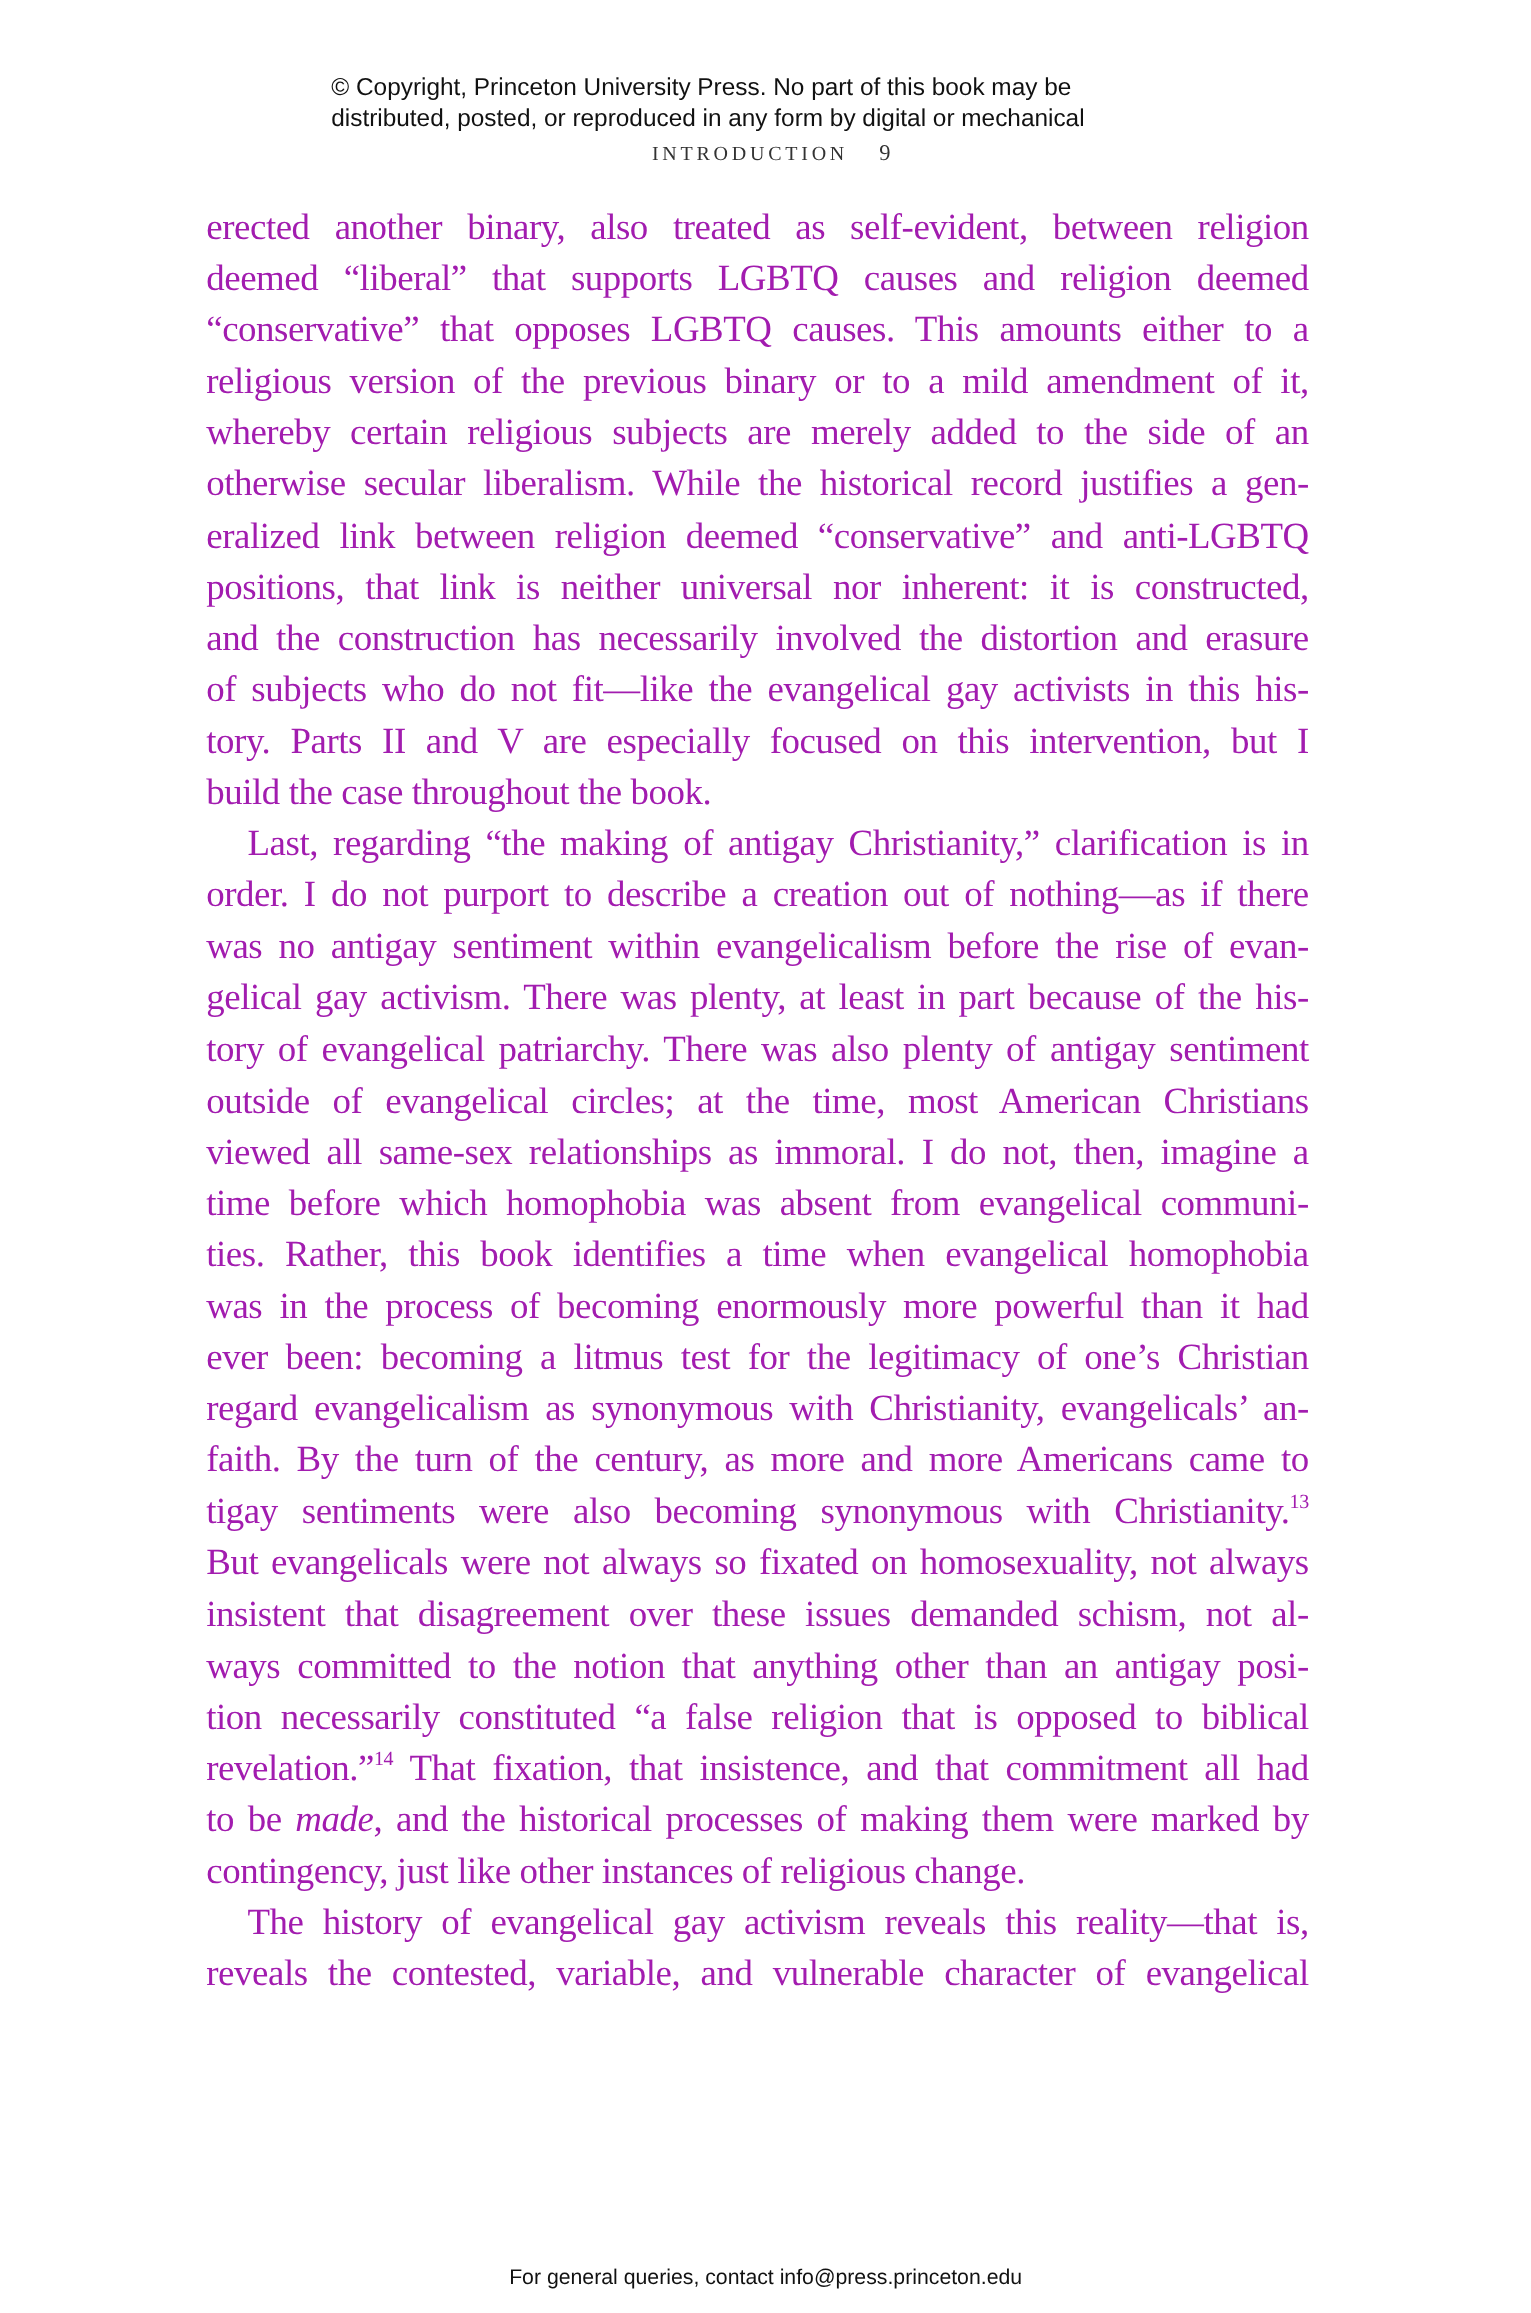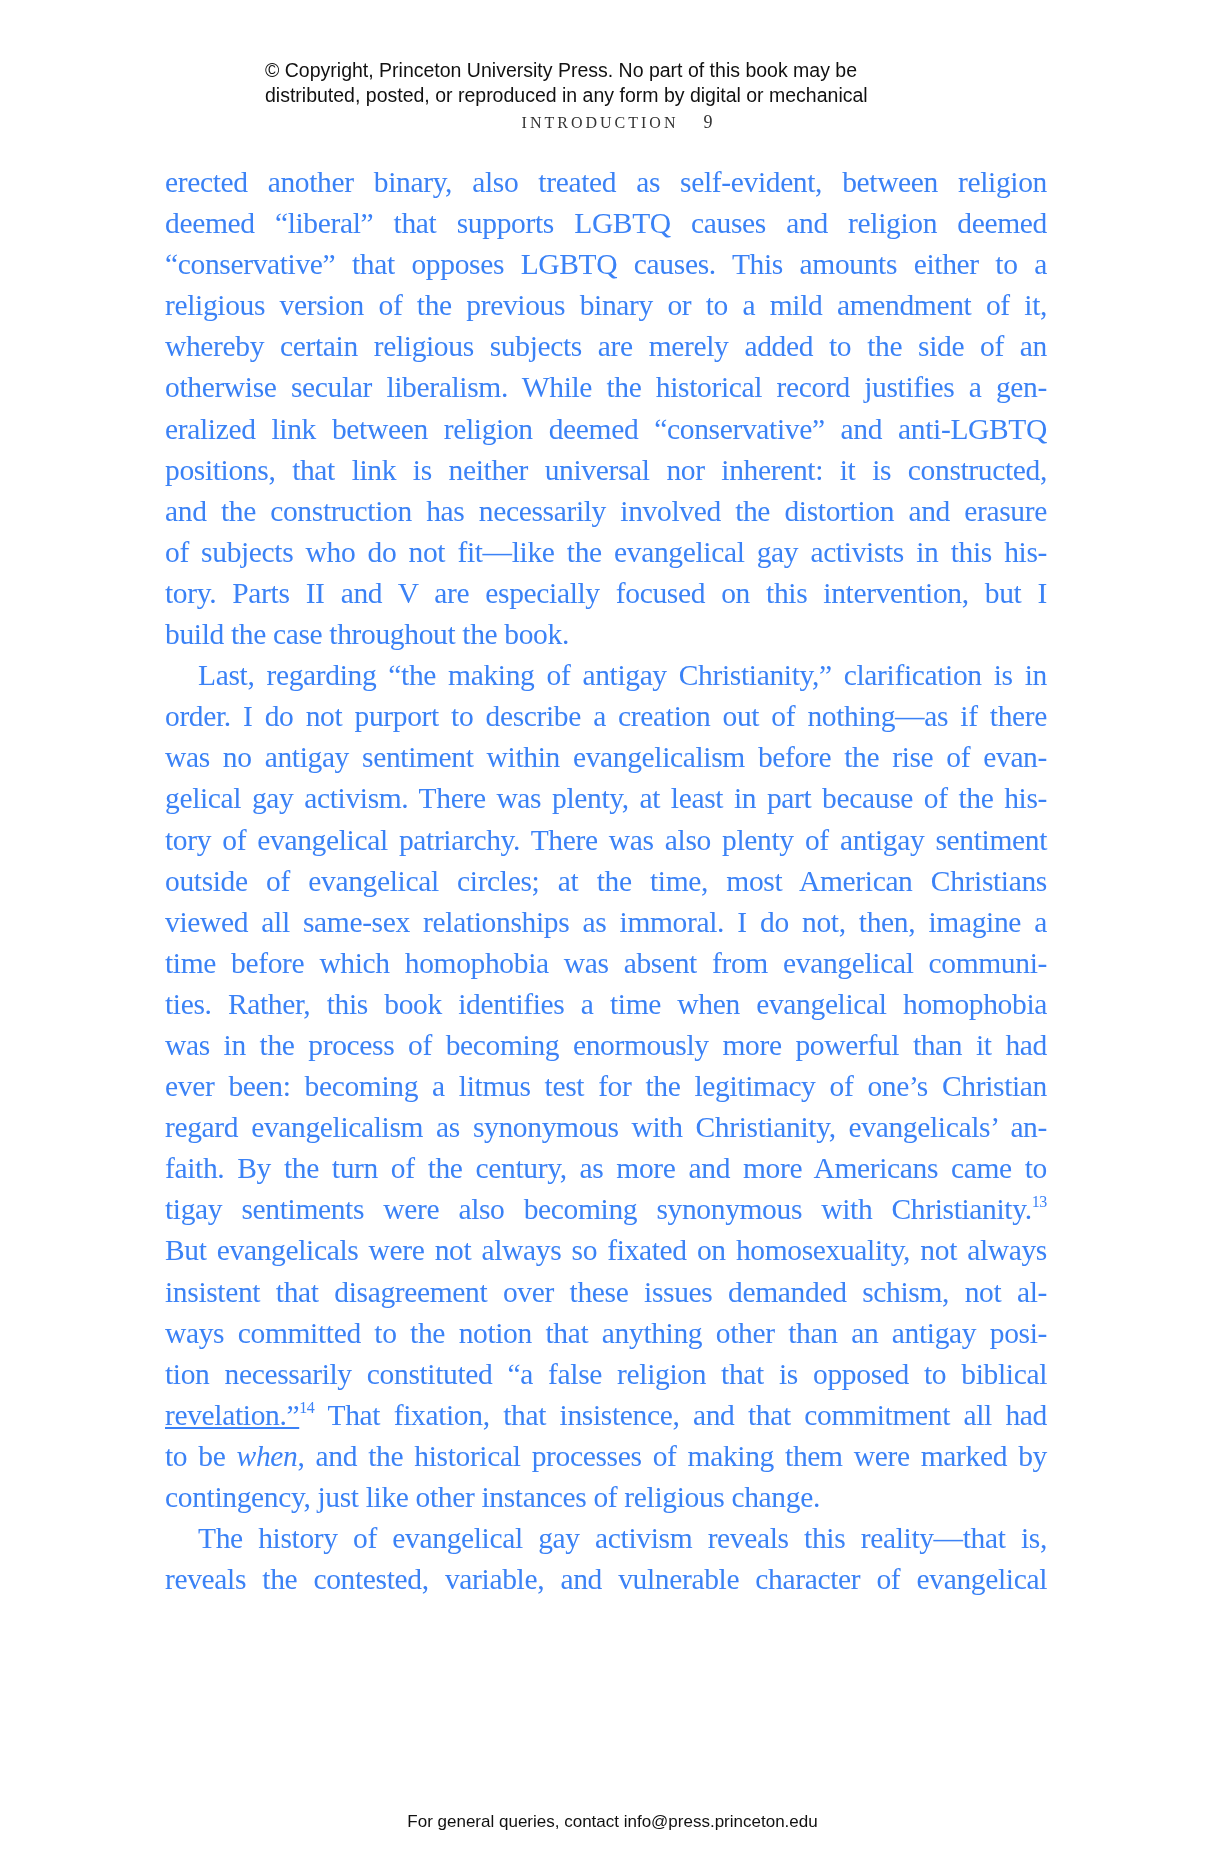--- a/index.html
+++ b/index.html
@@ -13,21 +13,21 @@
   .notice div { white-space: nowrap; }
   .running-head {
     position: absolute; left: 0; width: 1194px; top: 112px; text-align: center;
     font-family: "Liberation Serif", serif; font-size: 16px; color: #333;
     letter-spacing: 3px;
   }
   .running-head .title { margin-left: 40px; }
   .running-head .pgno { margin-left: 18px; letter-spacing: 0; font-size: 18px; }
   .body-text {
     position: absolute; left: 165px; top: 162px; width: 882px;
-    font-family: "Liberation Serif", serif; font-size: 29.5px; color: #3b82f6;
+    font-family: "Liberation Serif", serif; font-size: 29.5px; color: #a21caf;
   }
   .line {
     height: 41.1px; line-height: 41.1px; white-space: nowrap; overflow: visible;
     text-align: justify; text-align-last: justify;
     letter-spacing: -0.35px;
   }
   .line.last { text-align-last: left; }
   .line.indent { padding-left: 33px; }
   .line span { white-space: pre; }
   sup { font-size: 16px; line-height: 0; vertical-align: 12px; }
@@ -79,22 +79,22 @@
     <div class="line">ties. Rather, this book identifies a time when evangelical homophobia</div>
     <div class="line">was in the process of becoming enormously more powerful than it had</div>
     <div class="line">ever been: becoming a litmus test for the legitimacy of one’s Christian</div>
     <div class="line">regard evangelicalism as synonymous with Christianity, evangelicals’ an-</div>
     <div class="line">faith. By the turn of the century, as more and more Americans came to</div>
     <div class="line" style="white-space: normal;"><span style="white-space: normal;">tigay sentiments were also becoming synonymous with Christianity.</span><sup>13</sup></div>
     <div class="line">But evangelicals were not always so fixated on homosexuality, not always</div>
     <div class="line">insistent that disagreement over these issues demanded schism, not al-</div>
     <div class="line">ways committed to the notion that anything other than an antigay posi-</div>
     <div class="line">tion necessarily constituted “a false religion that is opposed to biblical</div>
-    <div class="line" style="white-space: normal;"><span style="white-space: normal; text-decoration: underline;">revelation.”</span><sup>14</sup><span style="white-space: normal;"> That fixation, that insistence, and that commitment all had</span></div>
-    <div class="line" style="white-space: normal;"><span style="white-space: normal;">to be </span><em>when</em><span style="white-space: normal;">, and the historical processes of making them were marked by</span></div>
+    <div class="line" style="white-space: normal;"><span style="white-space: normal;">revelation.”</span><sup>14</sup><span style="white-space: normal;"> That fixation, that insistence, and that commitment all had</span></div>
+    <div class="line" style="white-space: normal;"><span style="white-space: normal;">to be </span><em>made</em><span style="white-space: normal;">, and the historical processes of making them were marked by</span></div>
     <div class="line last">contingency, just like other instances of religious change.</div>
   </div>
 
   <div>
     <div class="line indent">The history of evangelical gay activism reveals this reality—that is,</div>
     <div class="line">reveals the contested, variable, and vulnerable character of evangelical</div>
   </div>
 </div>
 
 <div class="footer">For general queries, contact info@press.princeton.edu</div>

